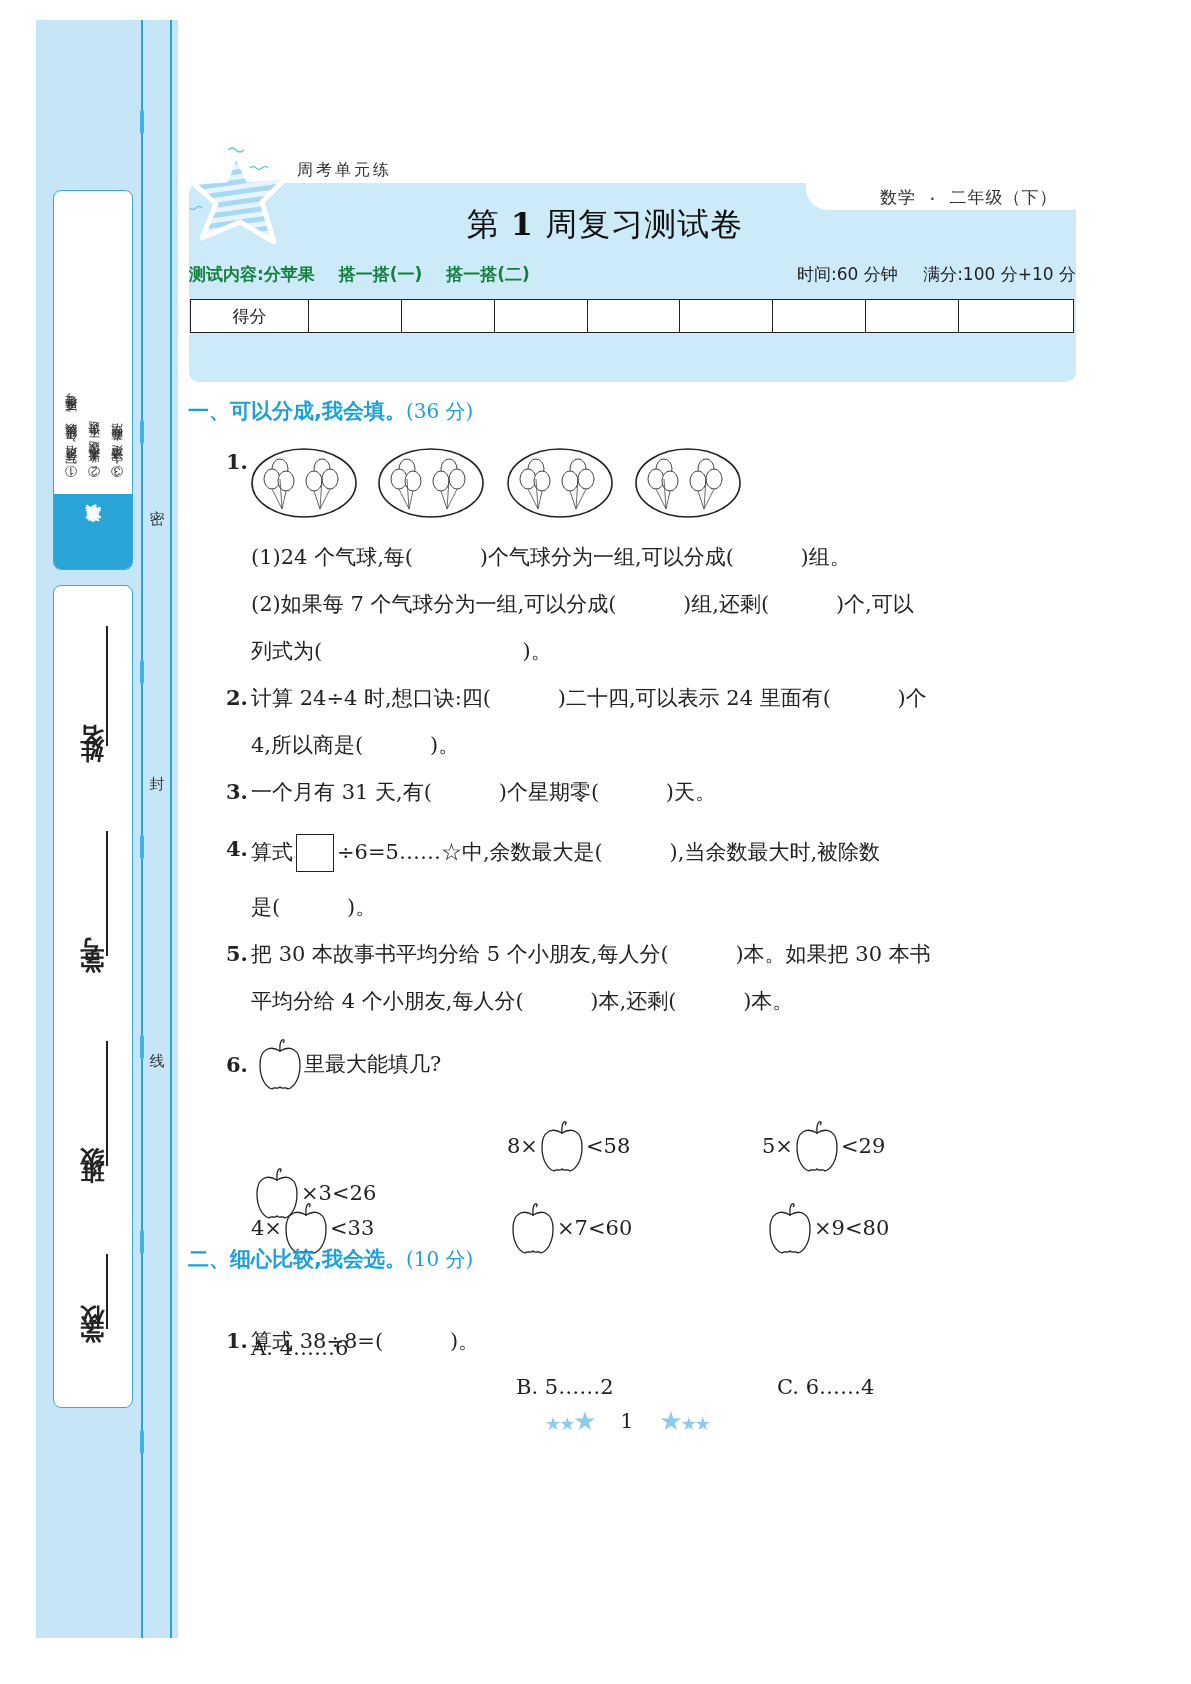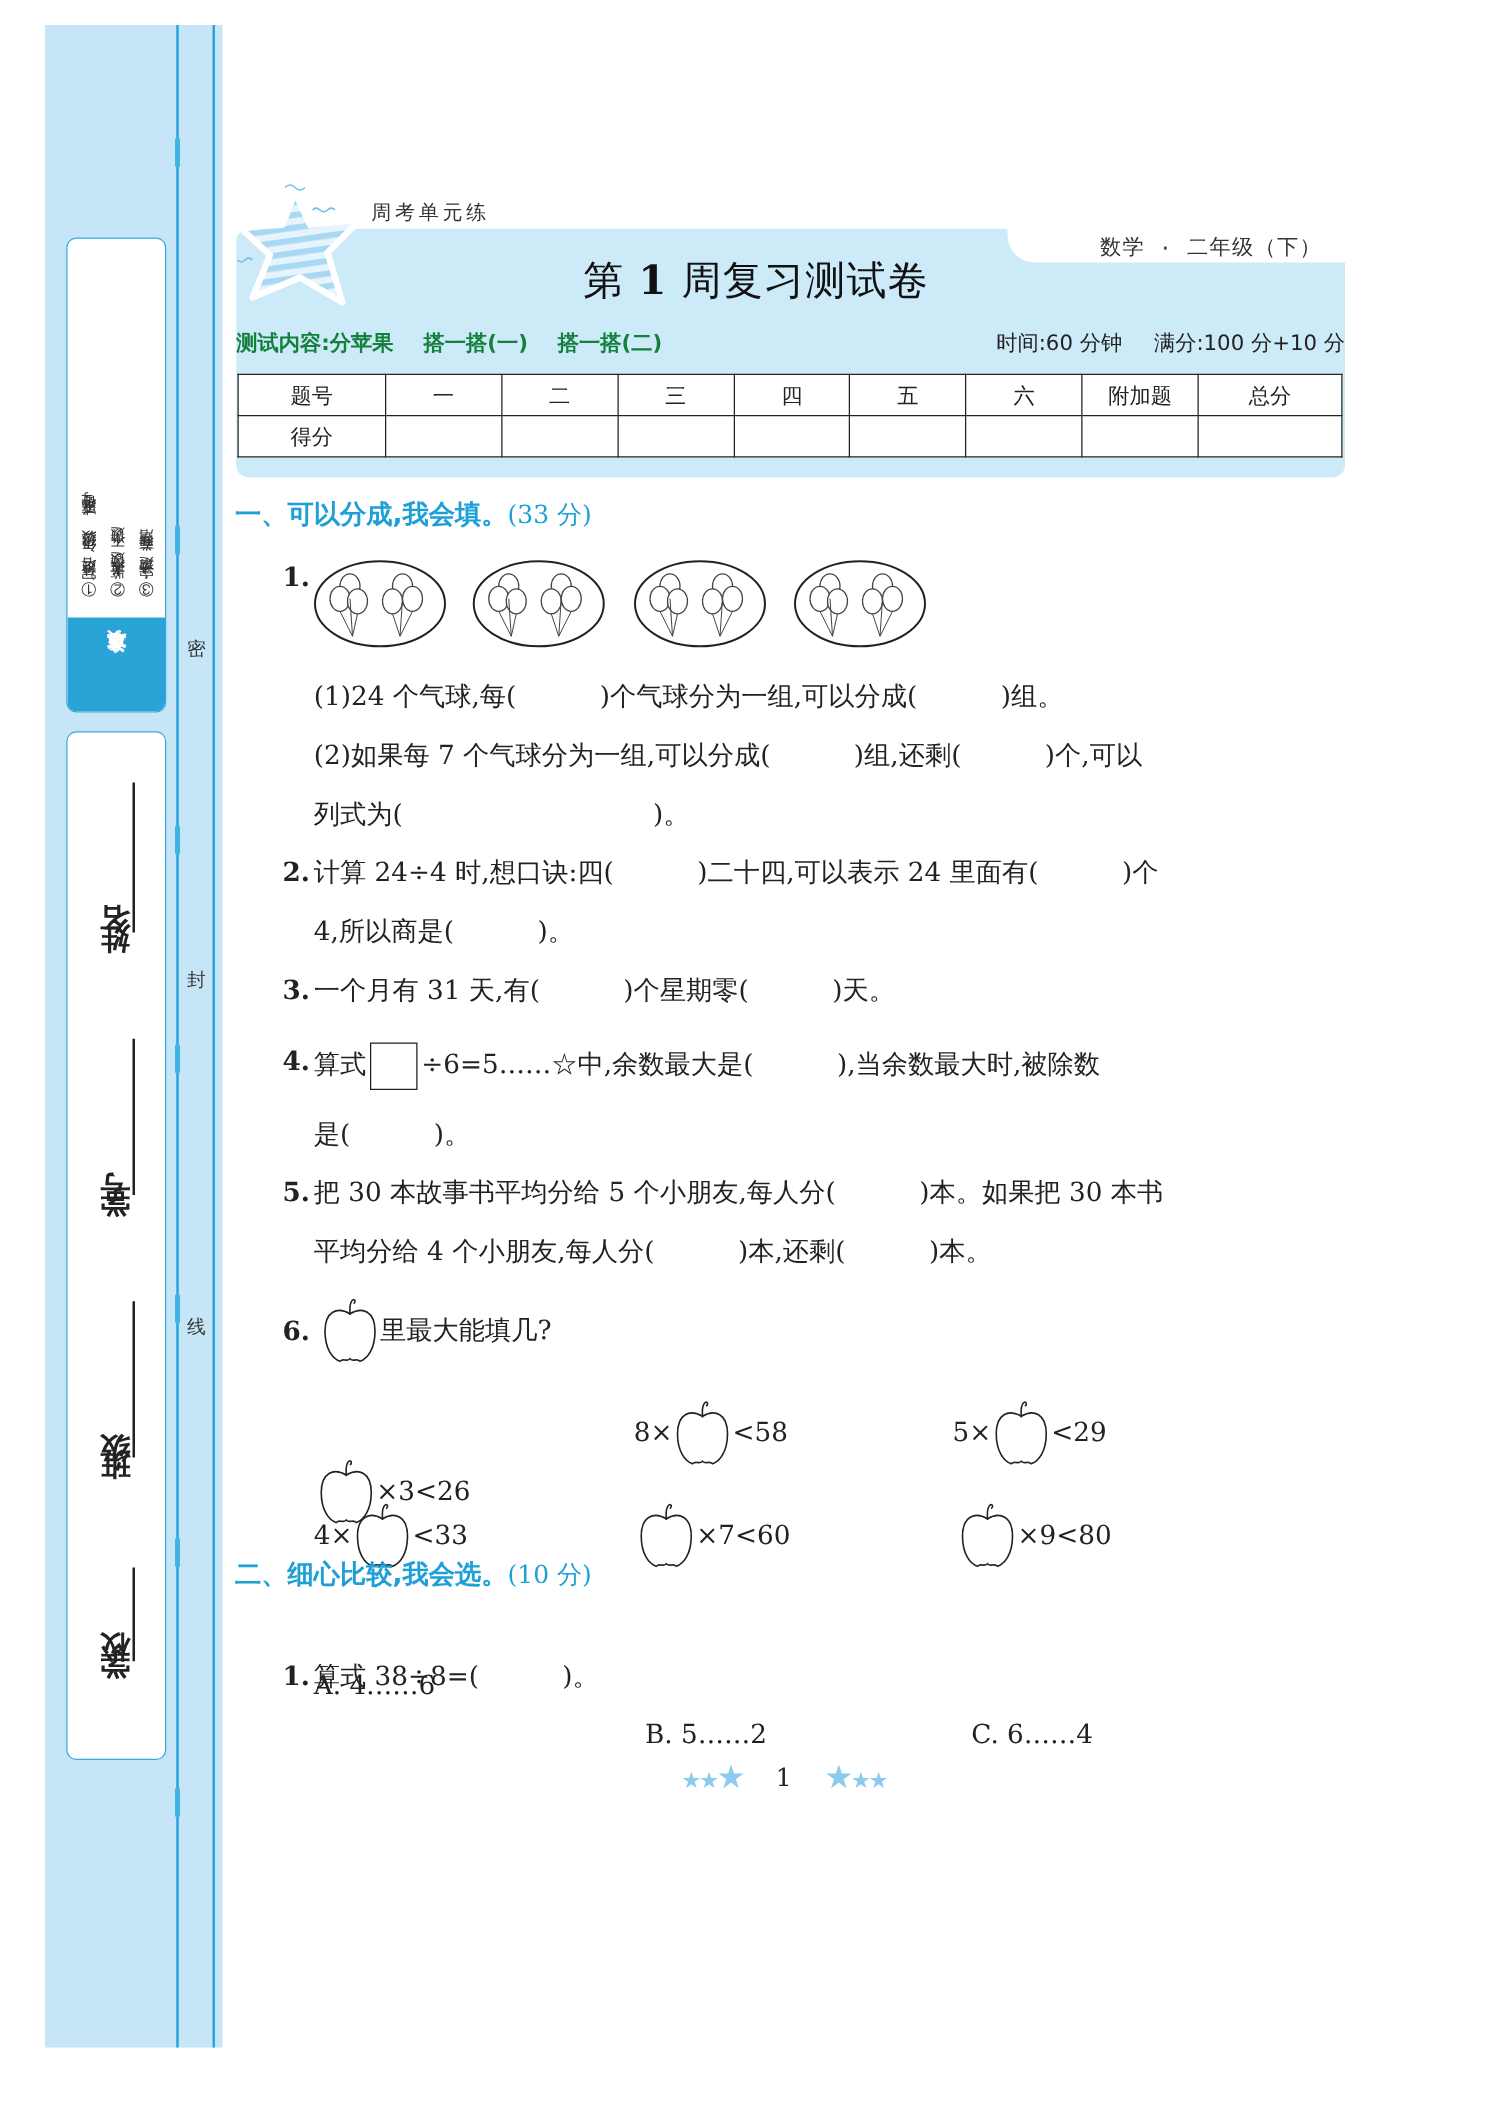--- a/index.html
+++ b/index.html
@@ -146,47 +146,36 @@
       <col style="width:93px">
       <col style="width:93px">
       <col style="width:93px">
       <col style="width:93px">
       <col style="width:93px">
       <col style="width:93px">
       <col style="width:93px">
       <col style="width:115px">
   </colgroup>
   <tbody>
-      <tr>
-    <td>题号</td>
-    <td>一</td>
-    <td>二</td>
-    <td>三</td>
-    <td>四</td>
-    <td>五</td>
-    <td>六</td>
-    <td>附加题</td>
-    <td>总分</td>
-  </tr>
   <tr>
     <td>得分</td>
     <td></td>
     <td></td>
     <td></td>
     <td></td>
     <td></td>
     <td></td>
     <td></td>
     <td></td>
   </tr>
 </tbody>
   </table>
 
 <div class="section-title" style="top:397px">
-  <span>一、可以分成,我会填。</span><span class="pts">(33 分)</span>
+  <span>一、可以分成,我会填。</span><span class="pts">(36 分)</span>
 </div>
 
 <div class="line qnum" style="left:226px;top:447px">1.</div>
 
 <svg class="balloon-group" style="left:250px" viewBox="0 0 108 72">
   <ellipse cx="54" cy="36" rx="52" ry="34" fill="none" stroke="#222" stroke-width="1.6"></ellipse>
   <g fill="#fff" stroke="#444" stroke-width="1">
     <ellipse cx="30" cy="22" rx="8" ry="10"></ellipse>
       <ellipse cx="22" cy="32" rx="8" ry="10"></ellipse>
       <ellipse cx="36" cy="34" rx="8" ry="10"></ellipse>

